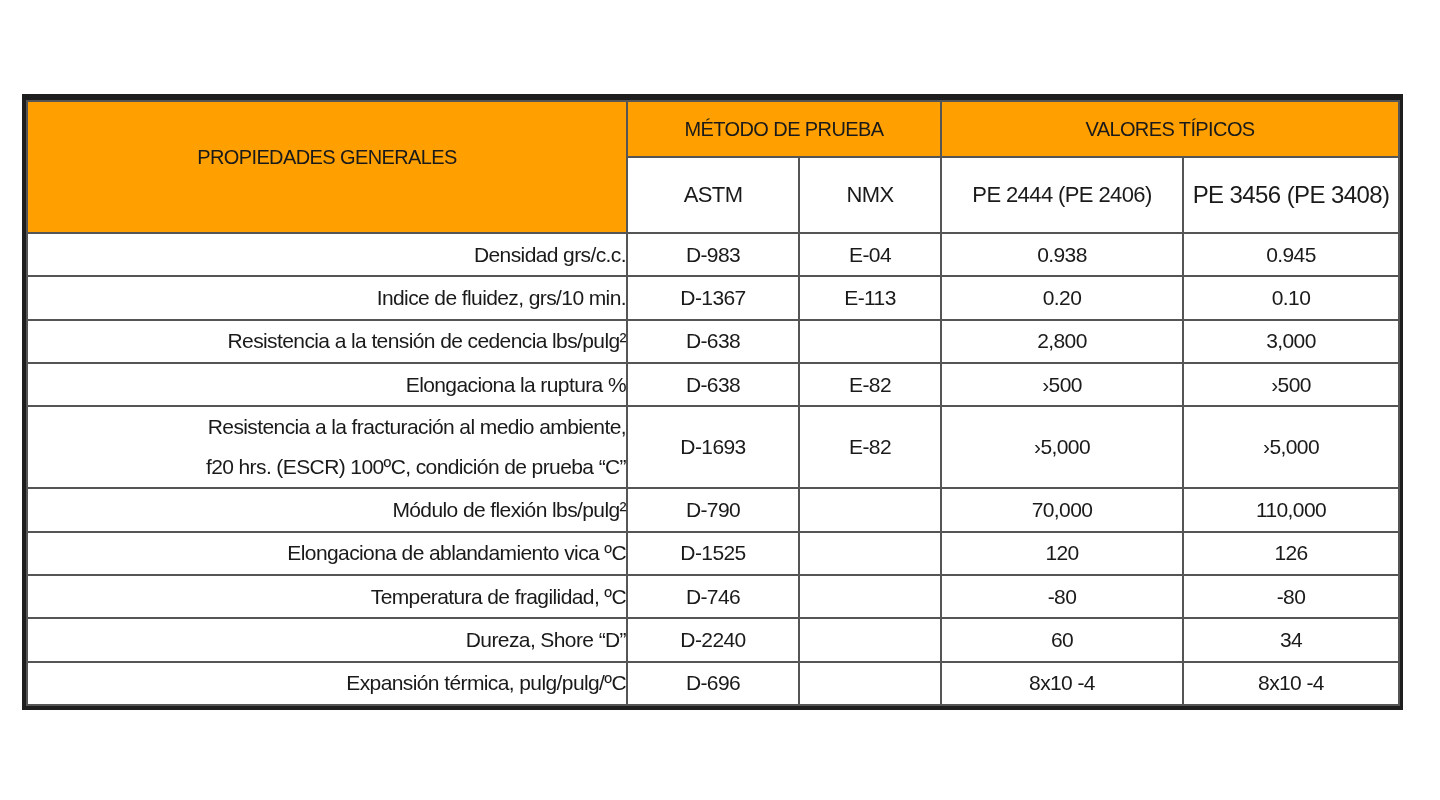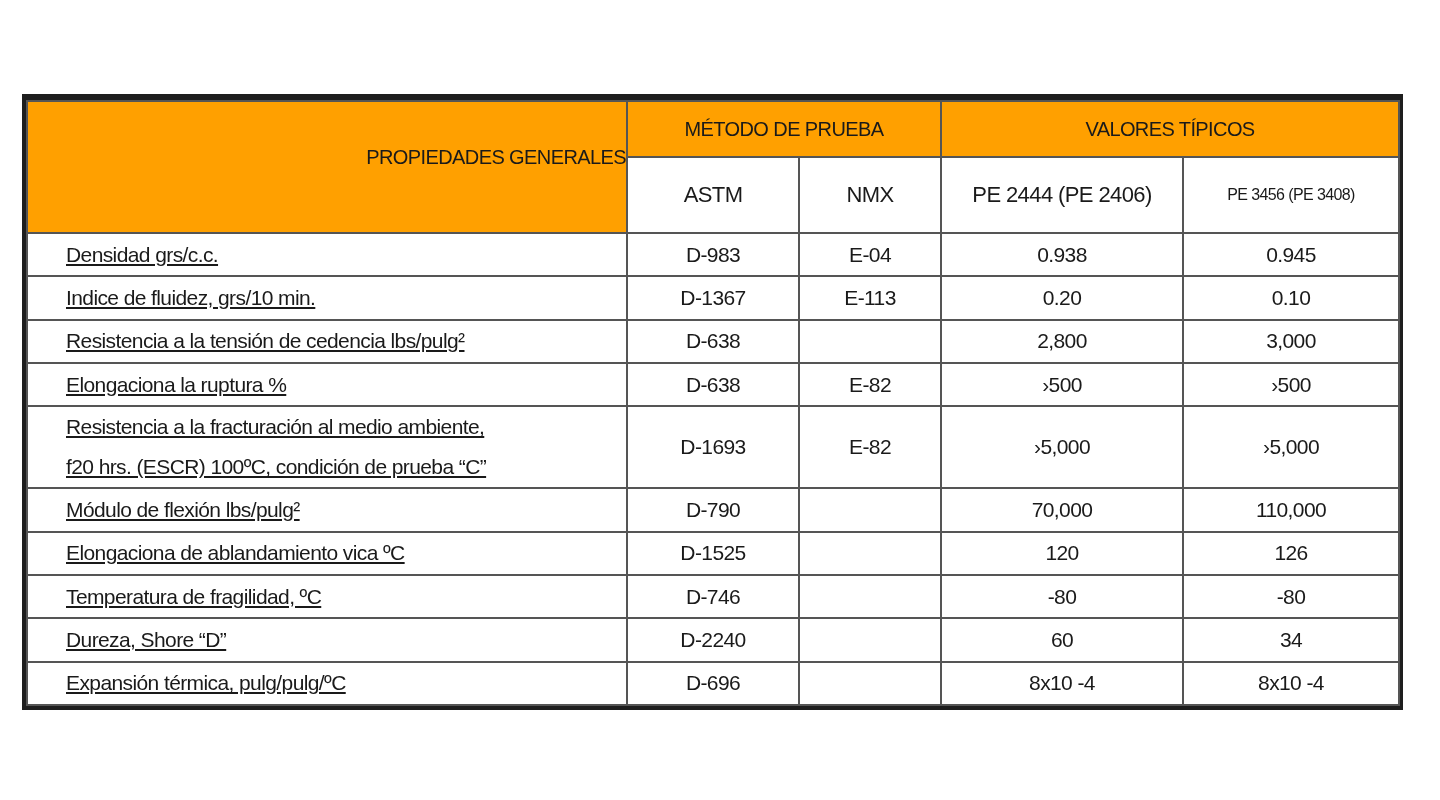--- a/index.html
+++ b/index.html
@@ -6,23 +6,23 @@
   body { width:1440px; height:800px; position:relative; overflow:hidden;
          font-family:"Liberation Sans", sans-serif; }
   .frame { position:absolute; left:22px; top:94px; width:1381px; height:616px;
            background:#1e1e1e; box-sizing:border-box; padding:6px 5px 4px 4px; }
   table { border-collapse:collapse; width:100%; height:100%; table-layout:fixed;
           background:#ffffff; }
   td, th { border:2px solid #555; color:#1a1a1a; font-weight:normal;
            font-size:21px; letter-spacing:-0.6px; padding:0; }
   th { font-size:20px; }
   .orange { background:#FFA000; }
-  .prop { text-align:left; padding-left:38px;text-decoration:underline; }
+  .prop { text-align:right; padding-left:38px; }
   .c { text-align:center;margin-top:40px; }
-  .hdr-main { text-align:right; vertical-align:middle; padding-bottom:20px; }
+  .hdr-main { text-align:center; vertical-align:middle; padding-bottom:20px; }
   .twoline { line-height:40px; }
 </style>
 </head>
 <body>
 
 <div class="frame">
 <table>
   <colgroup>
     <col style="width:600px">
         <col style="width:172px">
@@ -33,21 +33,21 @@
   <tbody>
         <tr style="height:56px">
     <th class="orange hdr-main" rowspan="2">PROPIEDADES GENERALES</th>
     <th class="orange c" colspan="2">MÉTODO DE PRUEBA</th>
     <th class="orange c" colspan="2">VALORES TÍPICOS</th>
   </tr>
   <tr style="height:76px">
     <th class="c" style="font-size:22px">ASTM</th>
     <th class="c" style="font-size:22px">NMX</th>
     <th class="c" style="font-size:22px">PE 2444 (PE 2406)</th>
-    <th class="c" style="font-size:16px">PE 3456  (PE 3408)</th>
+    <th class="c" style="font-size:24px">PE 3456  (PE 3408)</th>
   </tr>
 
   <tr>
     <td class="prop">Densidad grs/c.c.</td>
     <td class="c">D-983</td>
     <td class="c">E-04</td>
     <td class="c">0.938</td>
     <td class="c">0.945</td>
   </tr>
   <tr>

